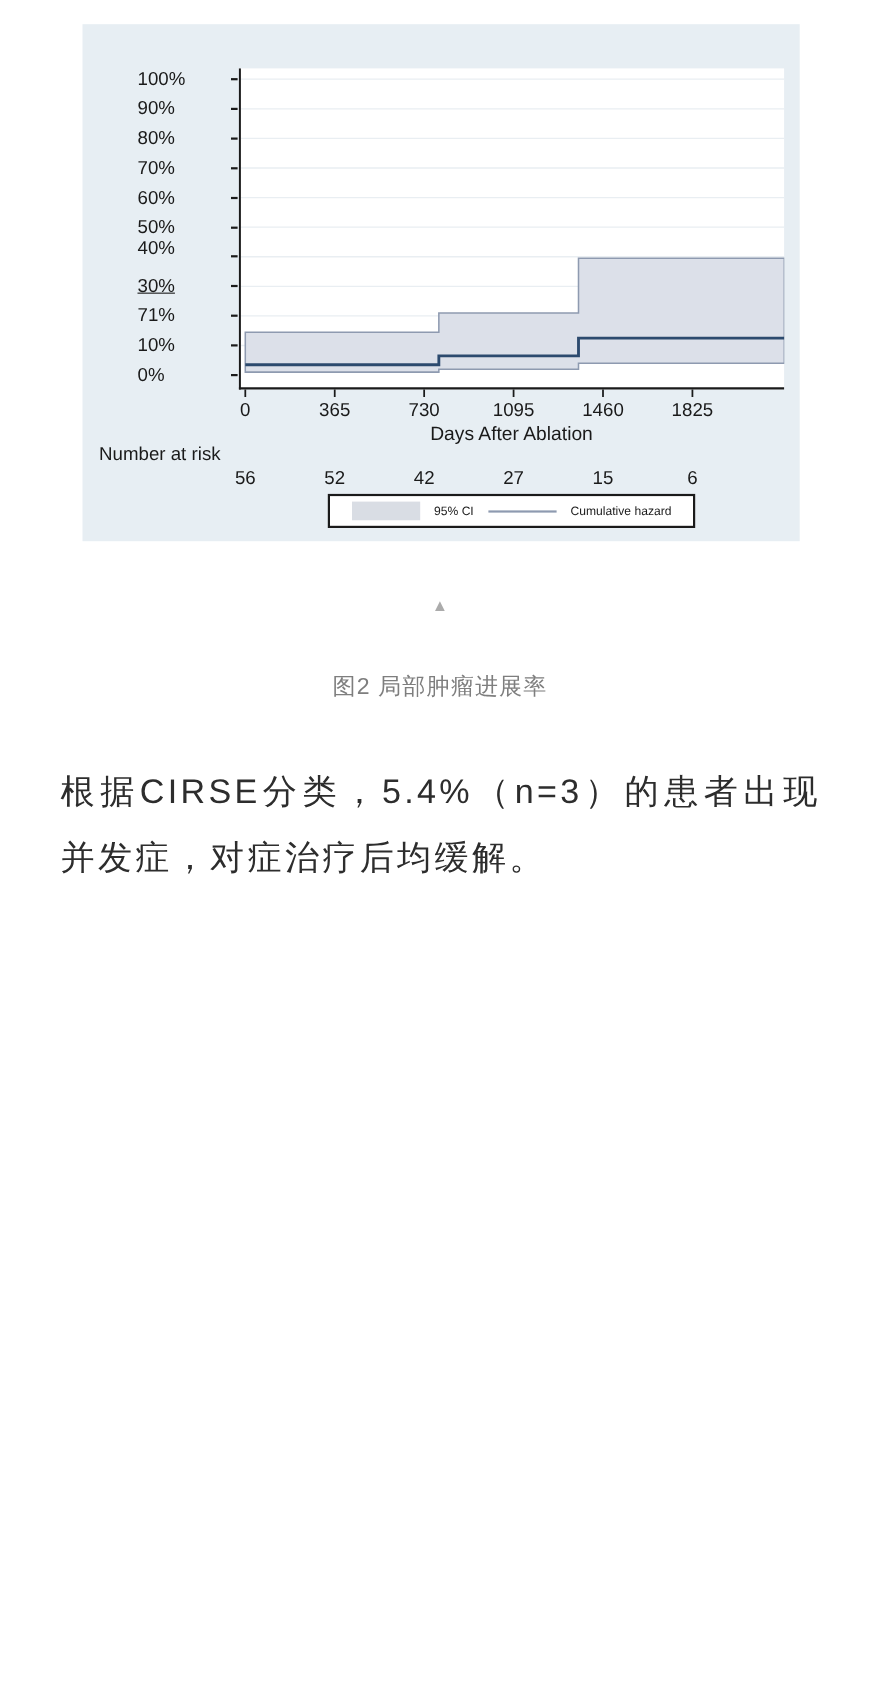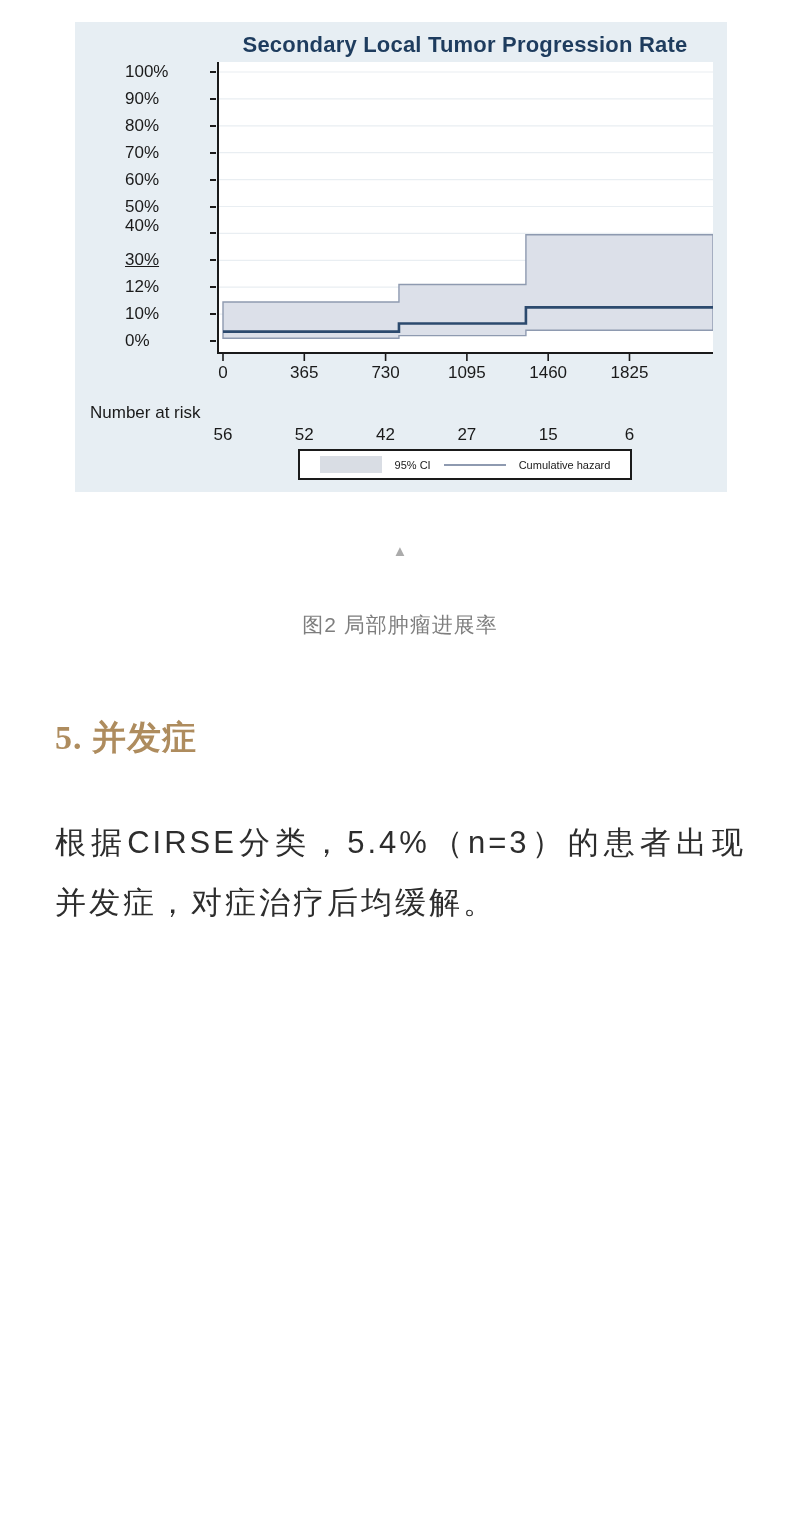--- a/index.html
+++ b/index.html
@@ -87,21 +87,20 @@
   }
   .para-2 { margin-top:54px; }
 </style>
 </head>
 <body>
 
 <div class="page">
 
   <div class="figure-panel" id="figure-panel" style="background: rgb(231, 238, 243);">
 
-    <div class="chart-title" style="color: rgb(30, 60, 94);">Secondary Local Tumor Progression Rate</div>
 
     <svg id="plot-svg" width="496" height="300">
         <rect x="0" y="0" width="496" height="292" fill="#ffffff"></rect>
         <line x1="2" y1="252.1" x2="496" y2="252.1" stroke="#e9eef2" stroke-width="1.2"></line>
         <line x1="2" y1="225.2" x2="496" y2="225.2" stroke="#e9eef2" stroke-width="1.2"></line>
         <line x1="2" y1="198.3" x2="496" y2="198.3" stroke="#e9eef2" stroke-width="1.2"></line>
         <line x1="2" y1="171.4" x2="496" y2="171.4" stroke="#e9eef2" stroke-width="1.2"></line>
         <line x1="2" y1="144.5" x2="496" y2="144.5" stroke="#e9eef2" stroke-width="1.2"></line>
         <line x1="2" y1="117.6" x2="496" y2="117.6" stroke="#e9eef2" stroke-width="1.2"></line>
         <line x1="2" y1="90.7" x2="496" y2="90.7" stroke="#e9eef2" stroke-width="1.2"></line>
@@ -113,36 +112,37 @@
         <line x1="1" y1="0" x2="1" y2="292" stroke="#1a1a1a" stroke-width="2"></line>
         <line x1="0" y1="291" x2="496" y2="291" stroke="#1a1a1a" stroke-width="2"></line>
         <line x1="6" y1="292" x2="6" y2="299" stroke="#1a1a1a" stroke-width="1.6"></line>
         <line x1="87.29545454545455" y1="292" x2="87.29545454545455" y2="299" stroke="#1a1a1a" stroke-width="1.6"></line>
         <line x1="168.5909090909091" y1="292" x2="168.5909090909091" y2="299" stroke="#1a1a1a" stroke-width="1.6"></line>
         <line x1="249.88636363636363" y1="292" x2="249.88636363636363" y2="299" stroke="#1a1a1a" stroke-width="1.6"></line>
         <line x1="331.1818181818182" y1="292" x2="331.1818181818182" y2="299" stroke="#1a1a1a" stroke-width="1.6"></line>
         <line x1="412.47727272727275" y1="292" x2="412.47727272727275" y2="299" stroke="#1a1a1a" stroke-width="1.6"></line>
       </svg>
 
+    <div class="xaxis-title">Days After Ablation</div>
 
     <div class="risk-label">Number at risk</div>
 
     <div class="legend-row">
       <div class="legend-box">
         <span class="legend-swatch"></span>
         <span class="legend-text">95% CI</span>
         <span class="legend-line"></span>
         <span class="legend-text">Cumulative hazard</span>
       </div>
     </div>
   <div class="ytick-label" style="top: 308px;">0%</div>
       <div class="ytick-mark" style="top: 318px;"></div>
       <div class="ytick-label" style="top: 281.1px;">10%</div>
       <div class="ytick-mark" style="top: 291.1px;"></div>
-      <div class="ytick-label" style="top: 254.2px;">12%</div>
+      <div class="ytick-label" style="top: 254.2px;">71%</div>
       <div class="ytick-mark" style="top: 264.2px;"></div>
       <div class="ytick-label" style="top: 227.3px; text-decoration: underline;">30%</div>
       <div class="ytick-mark" style="top: 237.3px;"></div>
       <div class="ytick-label" style="top: 193px;">40%</div>
       <div class="ytick-mark" style="top: 210.4px;"></div>
       <div class="ytick-label" style="top: 173.5px;">50%</div>
       <div class="ytick-mark" style="top: 183.5px;"></div>
       <div class="ytick-label" style="top: 146.6px;">60%</div>
       <div class="ytick-mark" style="top: 156.6px;"></div>
       <div class="ytick-label" style="top: 119.7px;">70%</div>
@@ -166,17 +166,16 @@
       <div class="xtick-label" style="left: 554.477px;">1825</div>
       <div class="risk-number" style="left: 554.477px;">6</div>
     </div>
 
   <div class="collapse-arrow">▲</div>
 
   <div class="figure-caption">图2 局部肿瘤进展率</div>
 
 
 
-  <h2 class="section-heading-serif" style="color: rgb(174, 140, 94);">5. 并发症</h2>
 
   <p class="body-para para-2">根据CIRSE分类，5.4%（n=3）的患者出现并发症，对症治疗后均缓解。</p>
 
 </div>
 
 </body></html>

